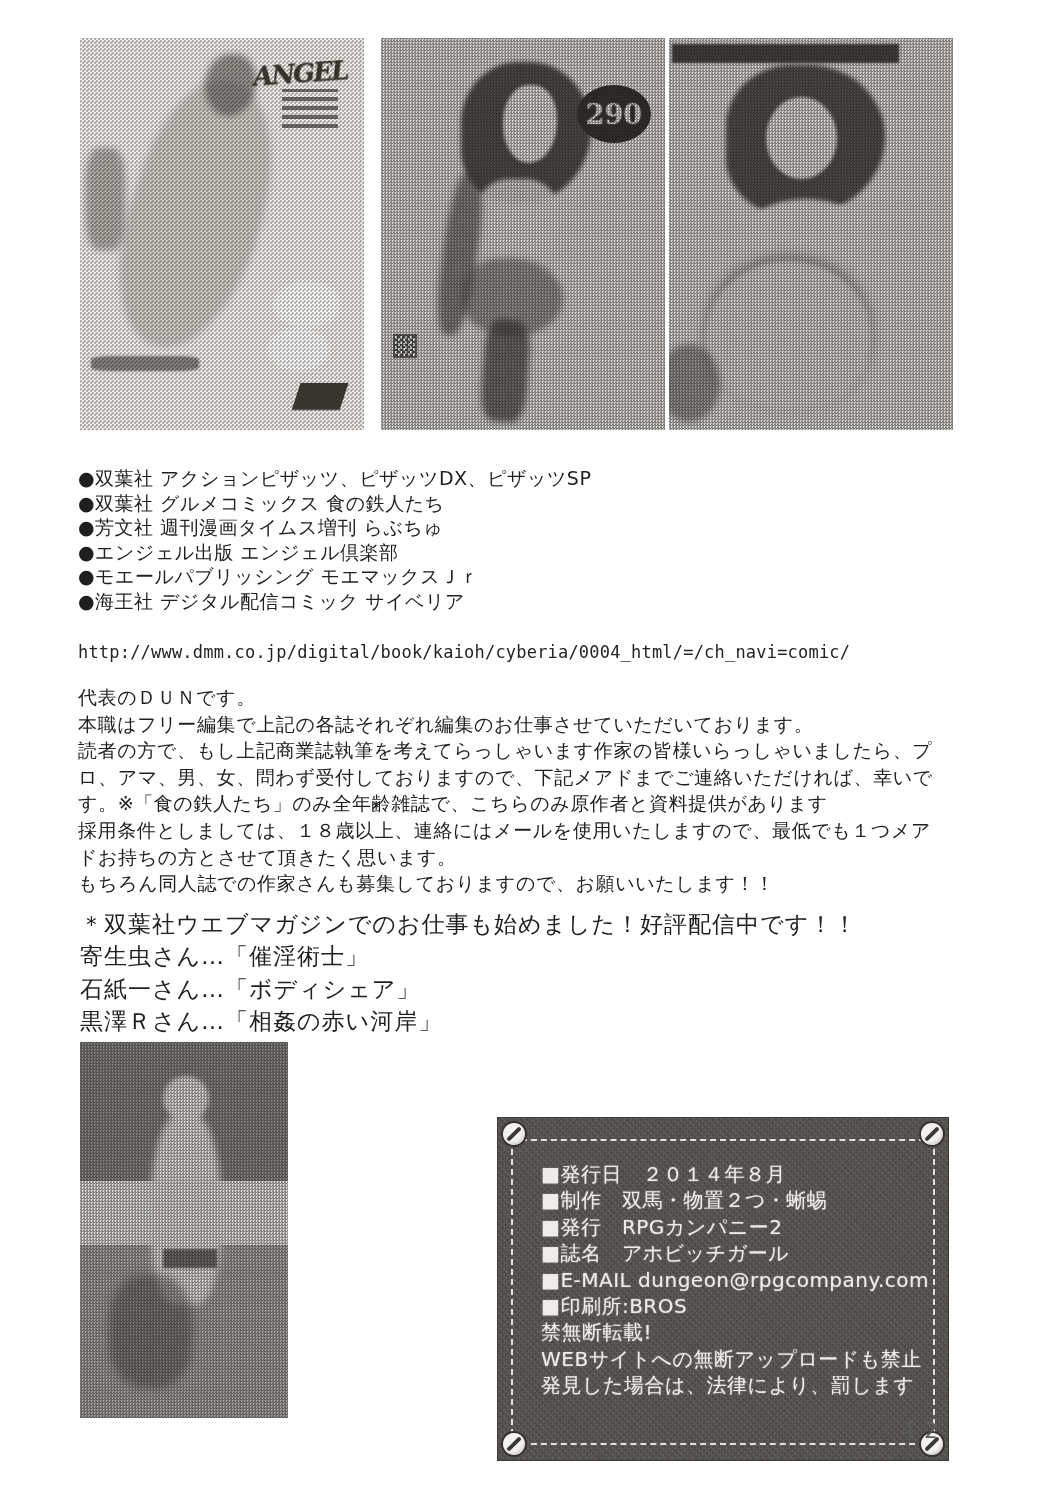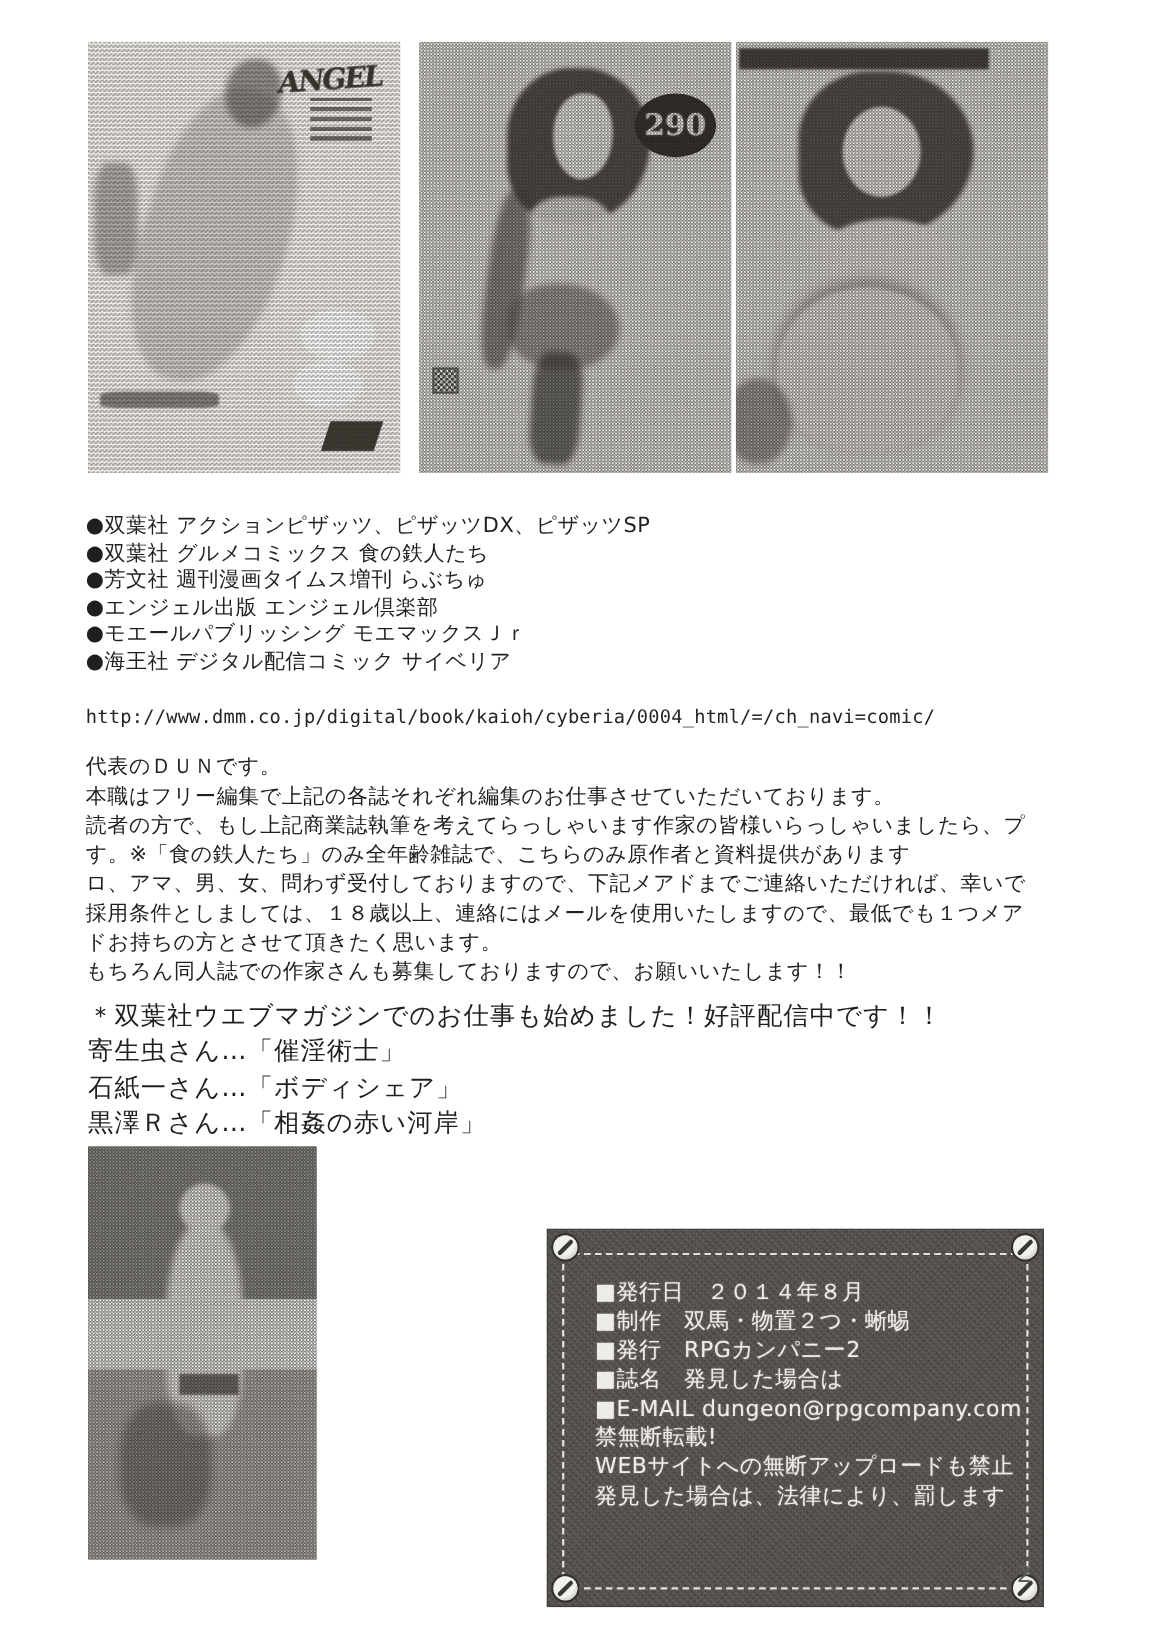--- a/index.html
+++ b/index.html
@@ -248,22 +248,22 @@
       <div class="pub-item">●モエールパブリッシング モエマックスＪｒ</div>
       <div class="pub-item">●海王社 デジタル配信コミック サイベリア</div>
     </div>
   <div class="pub-url">http://www.dmm.co.jp/digital/book/kaioh/cyberia/0004_html/=/ch_navi=comic/</div>
 
   <div class="greeting">
 
       <div class="greeting-line">代表のＤＵＮです。</div>
       <div class="greeting-line">本職はフリー編集で上記の各誌それぞれ編集のお仕事させていただいております。</div>
       <div class="greeting-line">読者の方で、もし上記商業誌執筆を考えてらっしゃいます作家の皆様いらっしゃいましたら、プ</div>
+      <div class="greeting-line">ロ、アマ、男、女、問わず受付しておりますので、下記メアドまでご連絡いただければ、幸いで</div>
       <div class="greeting-line">す。※「食の鉄人たち」のみ全年齢雑誌で、こちらのみ原作者と資料提供があります</div>
-      <div class="greeting-line">ロ、アマ、男、女、問わず受付しておりますので、下記メアドまでご連絡いただければ、幸いで</div>
       <div class="greeting-line">採用条件としましては、１８歳以上、連絡にはメールを使用いたしますので、最低でも１つメア</div>
       <div class="greeting-line">ドお持ちの方とさせて頂きたく思います。</div>
       <div class="greeting-line">もちろん同人誌での作家さんも募集しておりますので、お願いいたします！！</div>
     </div>
 
   <div class="webmag">
 
   <div class="webmag-line">＊双葉社ウエブマガジンでのお仕事も始めました！好評配信中です！！</div>
       <div class="webmag-line">寄生虫さん…「催淫術士」</div>
       <div class="webmag-line">石紙一さん…「ボディシェア」</div>
@@ -285,22 +285,23 @@
     <div class="plate-border"></div>
     <div class="screw tl"></div>
     <div class="screw tr"></div>
     <div class="screw bl"></div>
     <div class="screw br"></div>
     <div class="plate-text">
 
     <div class="plate-line">■発行日　２０１４年８月</div>
         <div class="plate-line">■制作　双馬・物置２つ・蜥蜴</div>
         <div class="plate-line">■発行　RPGカンパニー2</div>
-        <div class="plate-line">■誌名　発見した場合は</div>
+        <div class="plate-line">■誌名　アホビッチガール</div>
         <div class="plate-line">■E-MAIL dungeon@rpgcompany.com</div>
+        <div class="plate-line">■印刷所:BROS</div>
         <div class="plate-line">禁無断転載!</div>
         <div class="plate-line">WEBサイトへの無断アップロードも禁止</div>
         <div class="plate-line">発見した場合は、法律により、罰します</div>
       </div>
   </div>
 
   <div class="page-num">42</div>
 
 </div>
 

